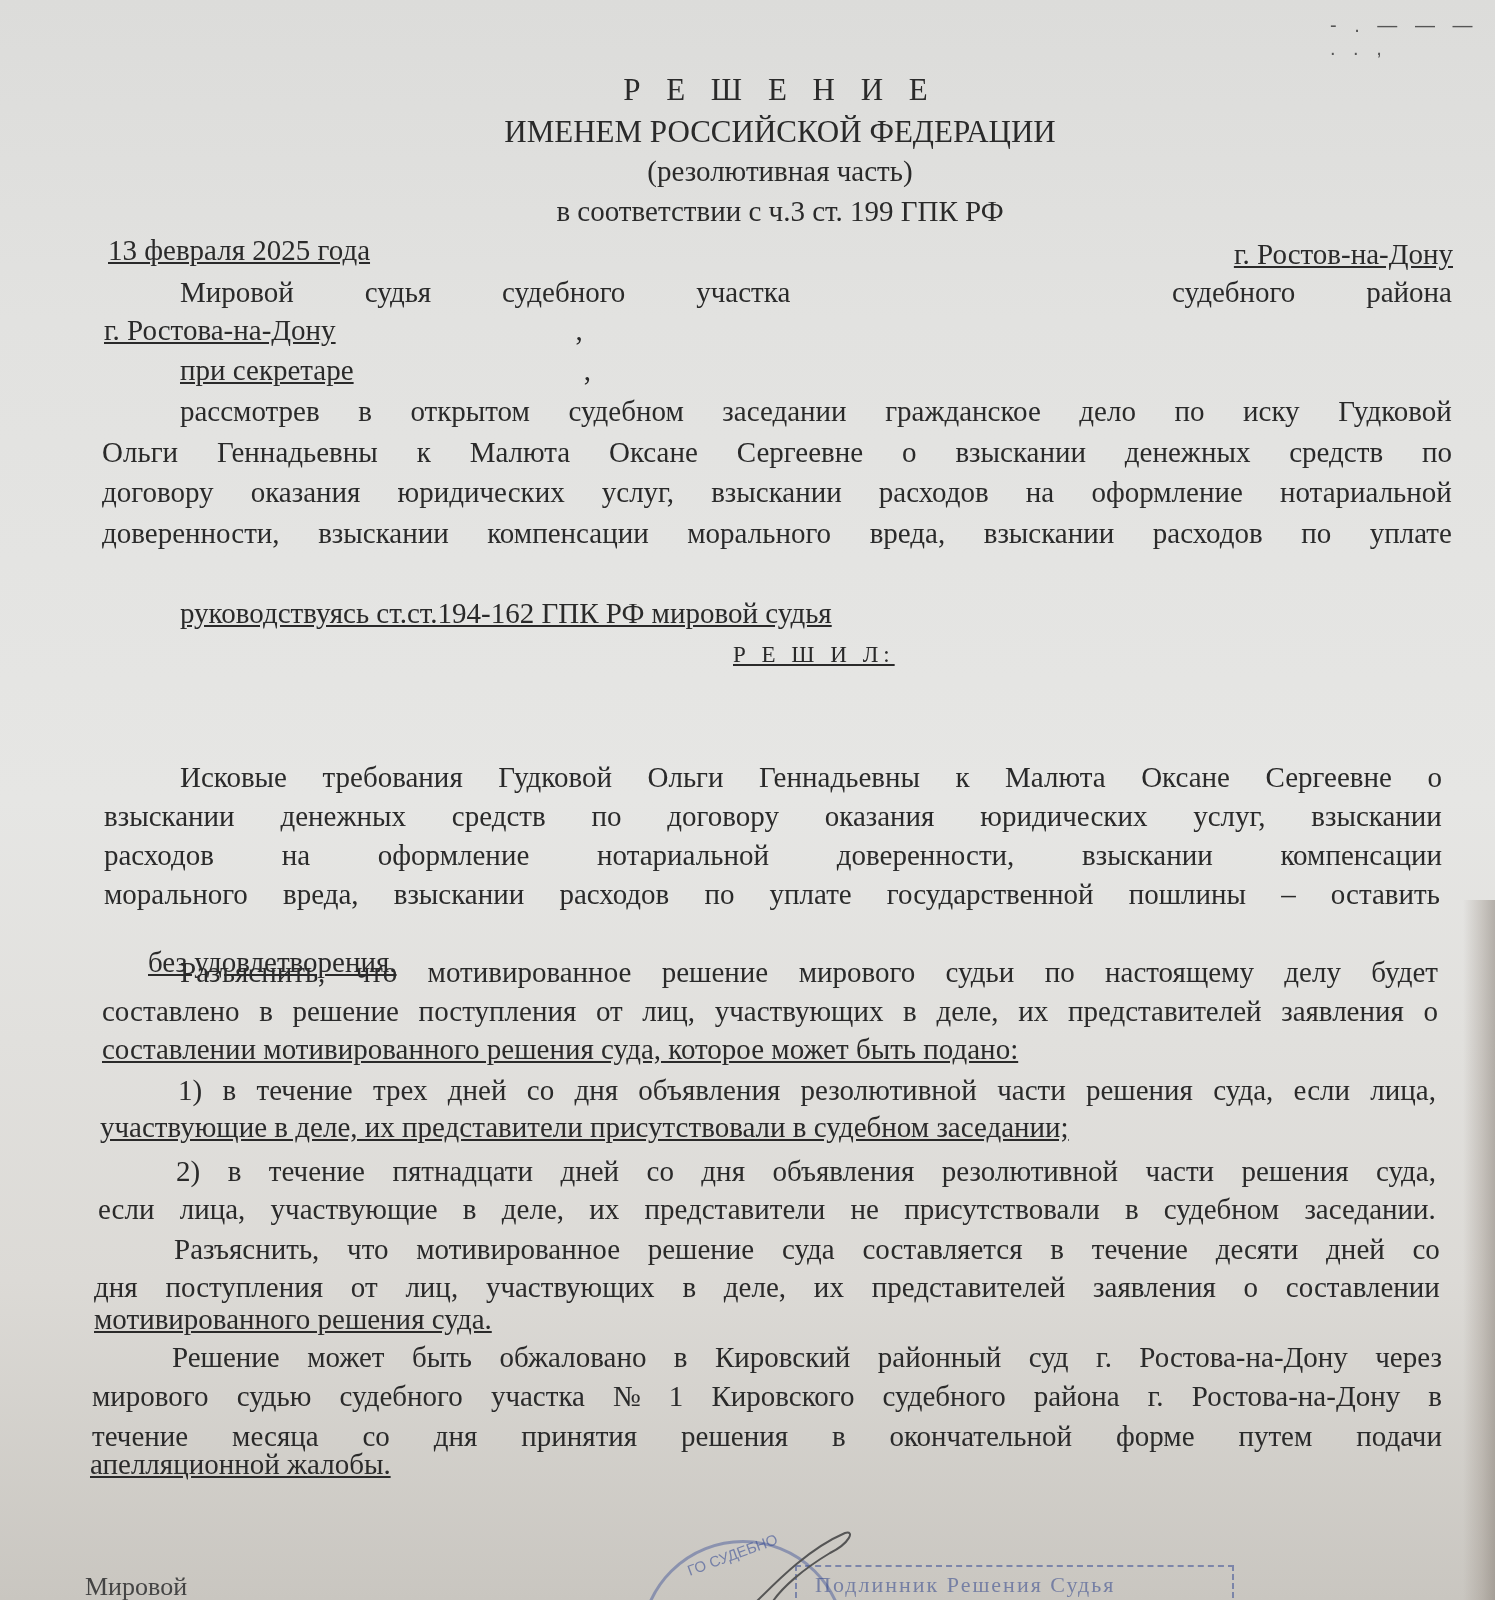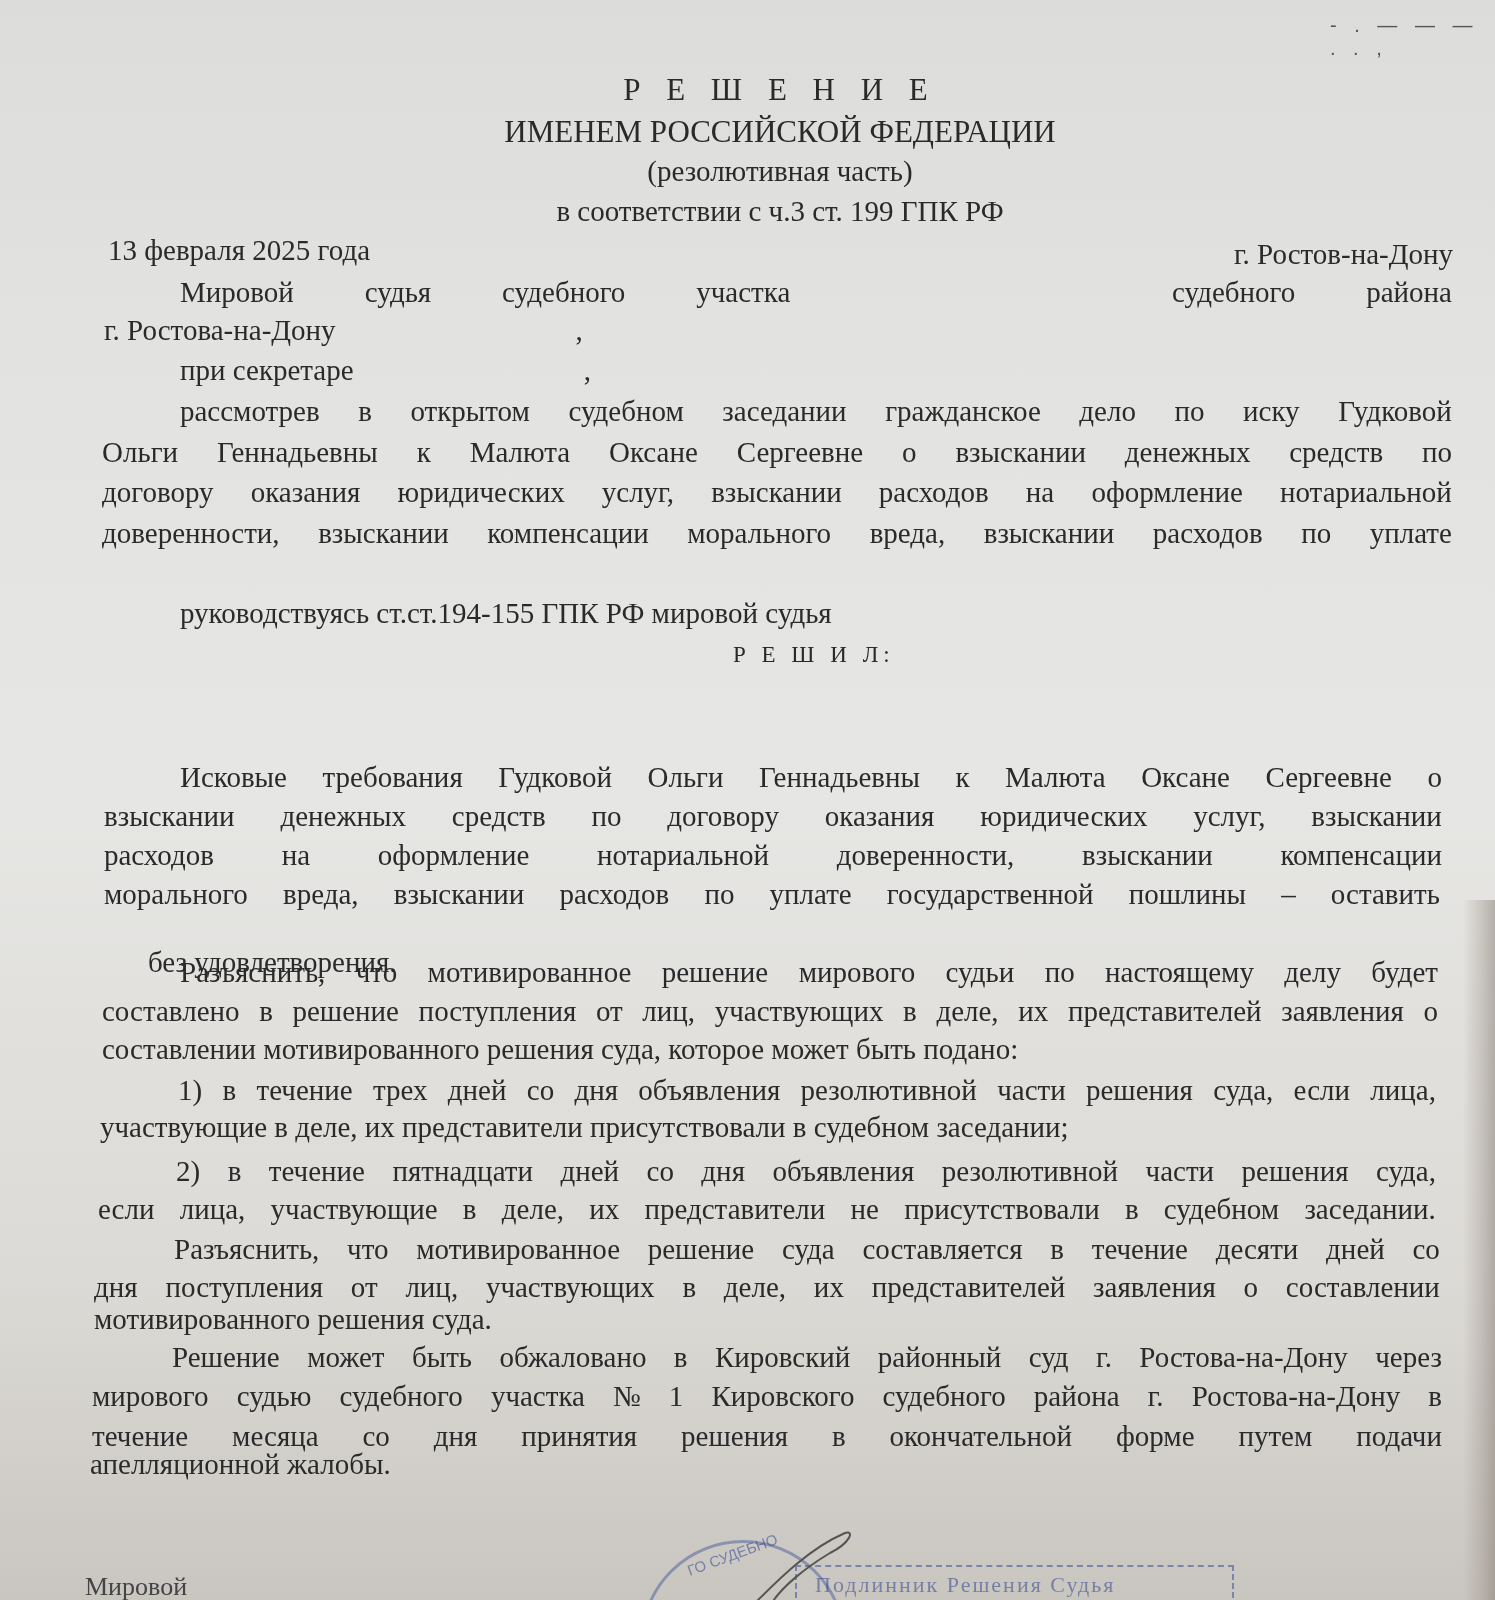--- a/index.html
+++ b/index.html
@@ -20,21 +20,21 @@
   .topnum {
     position: absolute; left: 1330px; top: 14px; font-size: 20px; letter-spacing: 6px; color: #555;
     font-family: "Liberation Sans", sans-serif;
   }
   .center { position: absolute; left: 0; width: 1560px; text-align: center; }
   .title { font-size: 31px; letter-spacing: 9px; top: 72px; }
   .subtitle { font-size: 31px; top: 114px; }
   .sub2 { font-size: 29px; top: 155px; }
   .sub3 { font-size: 29px; top: 195px; }
   .line {
-    position: absolute; font-size: 29px; white-space: nowrap; line-height: 1;
+    position: absolute; font-size: 29px; white-space: nowrap; line-height: 1; text-decoration: underline;
   }
   .just {
     position: absolute; font-size: 29px; line-height: 1; text-align: justify; text-align-last: justify; white-space: nowrap;
     display: flex; justify-content: space-between;
   }
   .blank { display: inline-block; height: 20px; border-bottom: 0; }
   .stamp-area { position: absolute; left: 600px; top: 1520px; width: 720px; height: 80px; }
   .stamp-circle {
     position: absolute; left: 40px; top: 20px; width: 200px; height: 200px; border-radius: 50%;
     border: 3px solid rgba(60,80,150,0.45);
@@ -131,21 +131,21 @@
       <span>взыскании</span>
       <span>компенсации</span>
       <span>морального</span>
       <span>вреда,</span>
       <span>взыскании</span>
       <span>расходов</span>
       <span>по</span>
       <span>уплате</span>
     </div>
 
-  <div class="line" style="left:180px; top:599px;">руководствуясь ст.ст.194-155  ГПК РФ мировой судья</div>
+  <div class="line" style="left:180px; top:599px;">руководствуясь ст.ст.194-162  ГПК РФ мировой судья</div>
 
   <div class="line" style="left:733px; top:643px; font-size:23px; letter-spacing:5px;">Р Е Ш И Л:</div>
 
   <div class="just" style="left:180px; width:1262px; top:763px;gap:28px;">
       <span>Исковые</span>
       <span>требования</span>
       <span>Гудковой</span>
       <span>Ольги</span>
       <span>Геннадьевны</span>
       <span>к</span>

